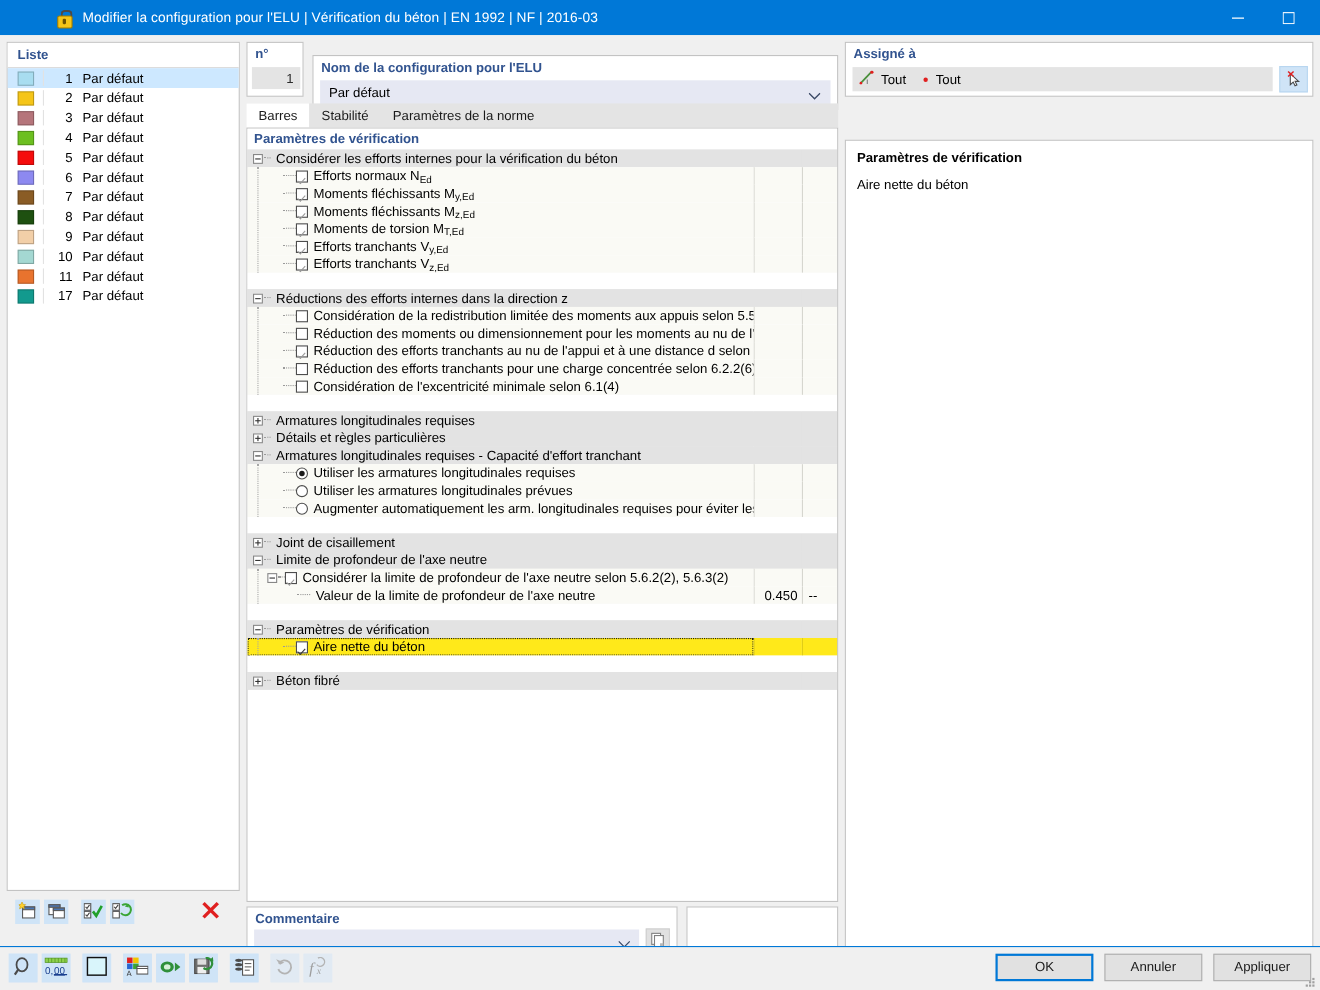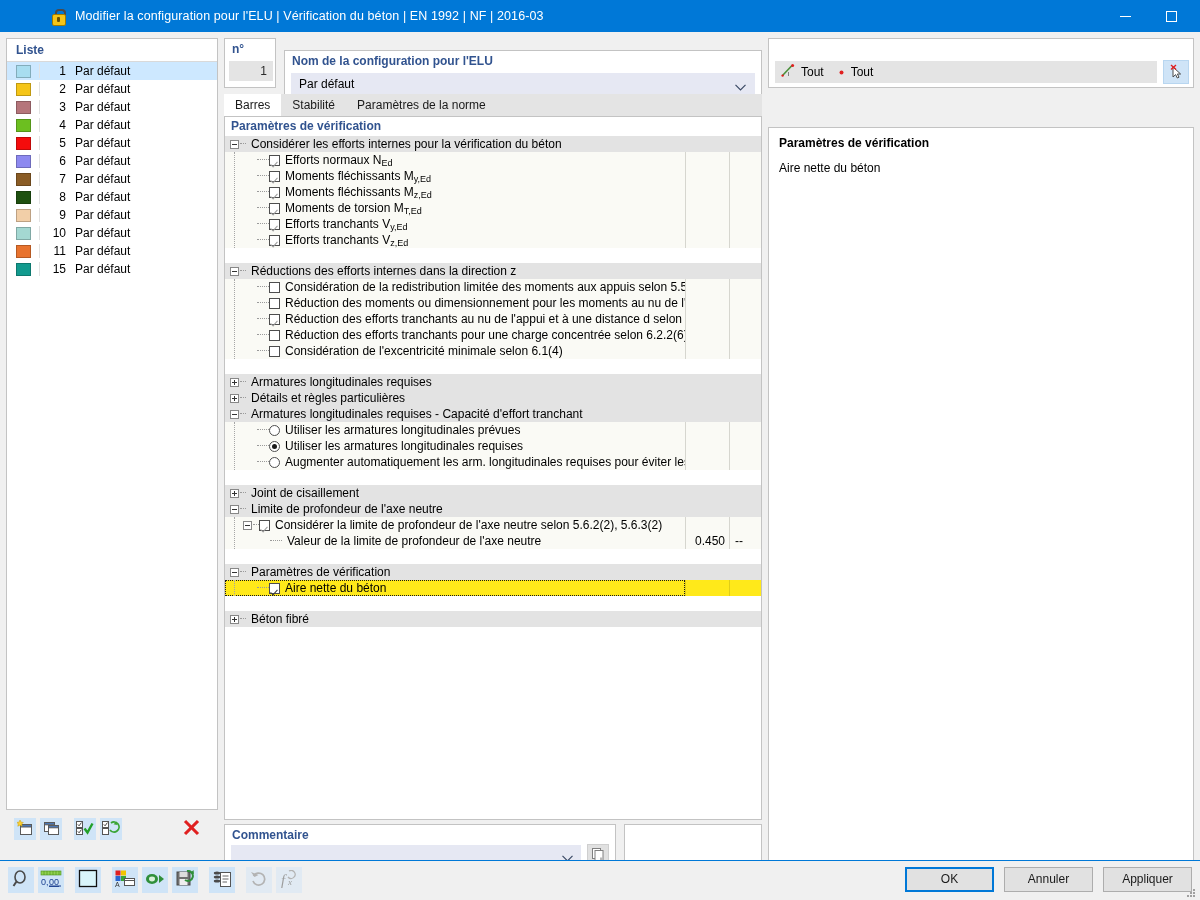--- a/index.html
+++ b/index.html
@@ -354,21 +354,21 @@
             <div class="row-num">10</div>
             <div class="row-label">Par défaut</div>
           </div>
           <div class="list-row">
             <div class="swatch" style="background: rgb(232, 115, 46);"></div>
             <div class="row-num">11</div>
             <div class="row-label">Par défaut</div>
           </div>
           <div class="list-row">
             <div class="swatch" style="background: rgb(18, 154, 142);"></div>
-            <div class="row-num">15</div>
+            <div class="row-num">17</div>
             <div class="row-label">Par défaut</div>
           </div>
         </div>
     </div>
     <div class="list-toolbar" id="list-toolbar">
         <div class="tbtn">
           <span><svg width="17" height="16" viewBox="0 0 17 16">
               <rect x="3.5" y="4.5" width="11" height="10" fill="#fff" stroke="#5a5a5a"></rect>
               <rect x="3.5" y="4.5" width="11" height="2.5" fill="#4a77b5" stroke="#5a5a5a"></rect>
               <path d="M3 0 L4.1 2.2 L6.3 2.4 L4.7 4 L5.2 6.2 L3 5.1 L0.8 6.2 L1.3 4 L0 2.4 L2 2.2 Z" fill="#ffd02e" stroke="#c79a00" stroke-width="0.5"></path>
@@ -419,20 +419,21 @@
         <span class="val">Par défaut</span>
         <span class="combo-arrow">
           <svg width="11" height="7" viewBox="0 0 11 7">
               <polyline points="0.5,0.8 5.5,5.8 10.5,0.8" fill="none" stroke="#3b4a66" stroke-width="1.2"></polyline>
             </svg>
         </span>
       </div>
     </div>
 
     <div class="assign-panel">
+      <div class="panel-label">Assigné à</div>
       <div class="assign-field">
         <span>
           <svg width="14" height="13" viewBox="0 0 14 13">
             <line x1="1.5" y1="11.5" x2="11" y2="1.5" stroke="#4a8f3a" stroke-width="1.6"></line>
             <circle cx="11.6" cy="1.6" r="1.5" fill="#e02020"></circle>
             <circle cx="1.6" cy="11.6" r="1.2" fill="#e02020"></circle>
             <text x="6.5" y="12" font-size="6" fill="#333" font-family="Liberation Sans">I</text>
           </svg>
         </span>
         <span>Tout</span>
@@ -622,32 +623,32 @@
               <div class="dots"></div>
               <span class="tlabel">Armatures longitudinales requises - Capacité d'effort tranchant</span>
             </div>
             <div class="c2"></div>
             <div class="c3"></div>
           </div>
           <div class="trow item">
             <div class="c1">
               <div style="width: 31px; flex: 0 0 auto;"></div>
               <div class="dots" style="width: 12px;"></div>
+              <div class="radio on"></div>
+              <span class="tlabel">Utiliser les armatures longitudinales requises</span>
+            </div>
+            <div class="c2"></div>
+            <div class="c3"></div>
+          </div>
+          <div class="trow item">
+            <div class="c1">
+              <div style="width: 31px; flex: 0 0 auto;"></div>
+              <div class="dots" style="width: 12px;"></div>
               <div class="radio"></div>
               <span class="tlabel">Utiliser les armatures longitudinales prévues</span>
-            </div>
-            <div class="c2"></div>
-            <div class="c3"></div>
-          </div>
-          <div class="trow item">
-            <div class="c1">
-              <div style="width: 31px; flex: 0 0 auto;"></div>
-              <div class="dots" style="width: 12px;"></div>
-              <div class="radio on"></div>
-              <span class="tlabel">Utiliser les armatures longitudinales requises</span>
             </div>
             <div class="c2"></div>
             <div class="c3"></div>
           </div>
           <div class="trow item">
             <div class="c1">
               <div style="width: 31px; flex: 0 0 auto;"></div>
               <div class="dots" style="width: 12px;"></div>
               <div class="radio"></div>
               <span class="tlabel">Augmenter automatiquement les arm. longitudinales requises pour éviter les a</span>

